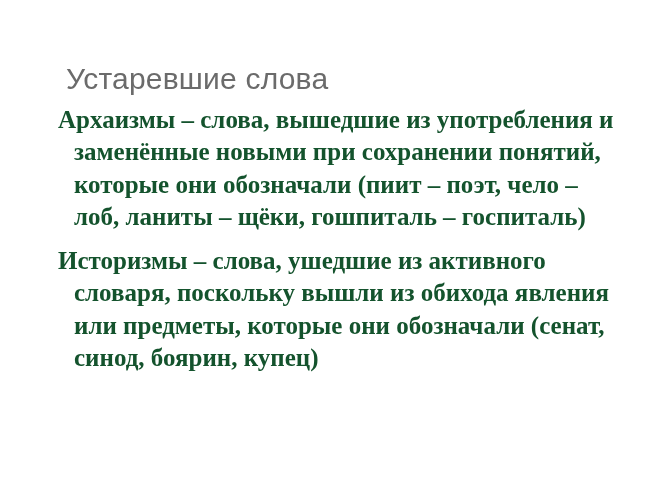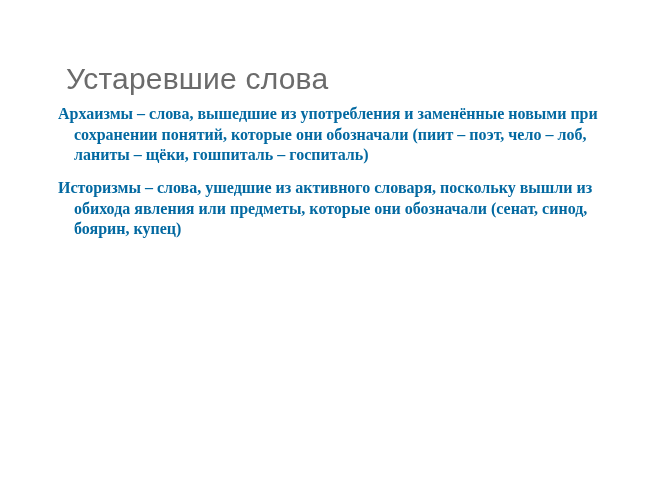--- a/index.html
+++ b/index.html
@@ -32,24 +32,24 @@
     white-space: nowrap;
   }
   .body-block {
     position: absolute;
     left: 58px;
     top: 104px;
     width: 556px;
   }
   .para {
     font-family: "Liberation Serif", serif;
-    font-size: 16px;
+    font-size: 25px;
     line-height: 1.29;
     font-weight: bold;
-    color: #0369a1;
+    color: #14532d;
     margin: 0 0 12px 0;
     padding-left: 16px;
     text-indent: -16px;
     text-align: left;
   }
   .para:last-child {
     margin-bottom: 16px;
   }
 </style>
 </head>

